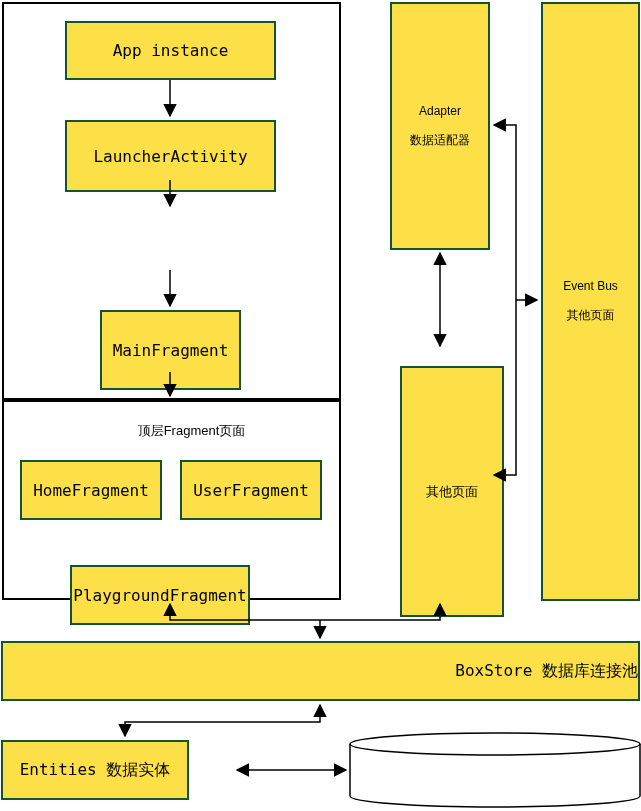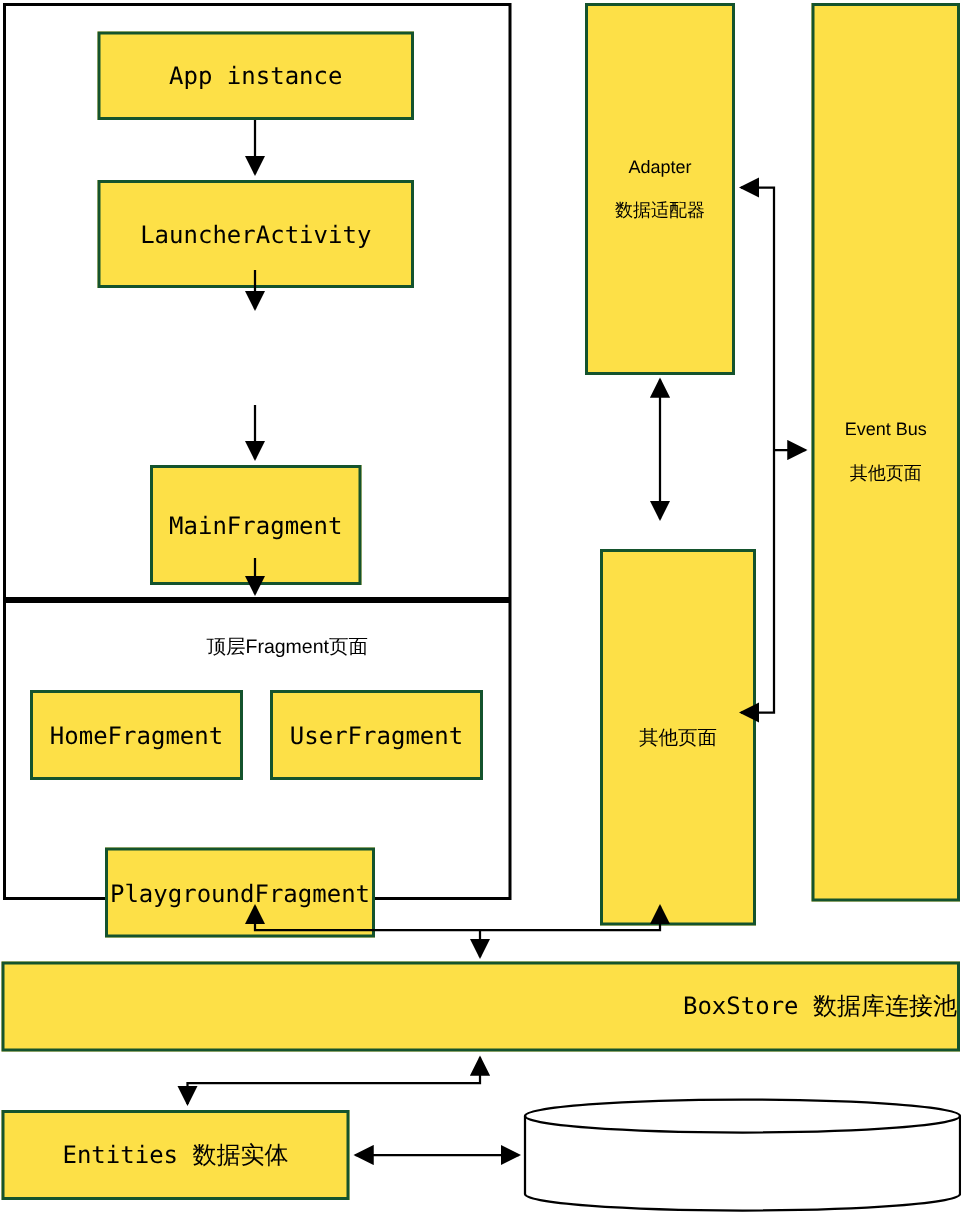--- a/index.html
+++ b/index.html
@@ -56,21 +56,21 @@
   </div>
 
   <div class="node sans12 twoline" style="left:541px;top:2px;width:99px;height:599px;">
     <span>Event Bus</span>
     <span>其他页面</span>
   </div>
 
   <div class="node mono" style="left:1px;top:641px;width:639px;height:60px;justify-content:flex-end;">
     <span>BoxStore 数据库连接池</span>
   </div>
-  <div class="node mono" style="left:1px;top:740px;width:232px;height:60px;">
+  <div class="node mono" style="left:1px;top:740px;width:188px;height:60px;">
     <span>Entities 数据实体</span>
   </div>
 
   <div class="dbtext">
     <div>数据库</div>
     <div>Object Box</div>
   </div>
 
   <svg class="overlay" width="641" height="811" viewBox="0 0 641 811">
     <defs>

